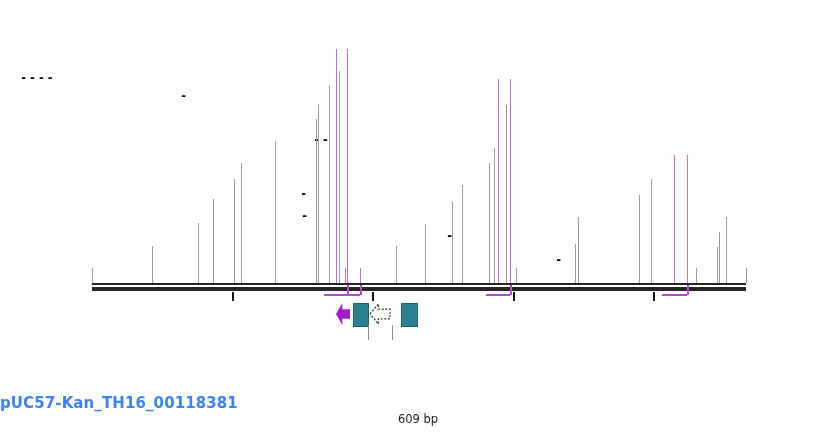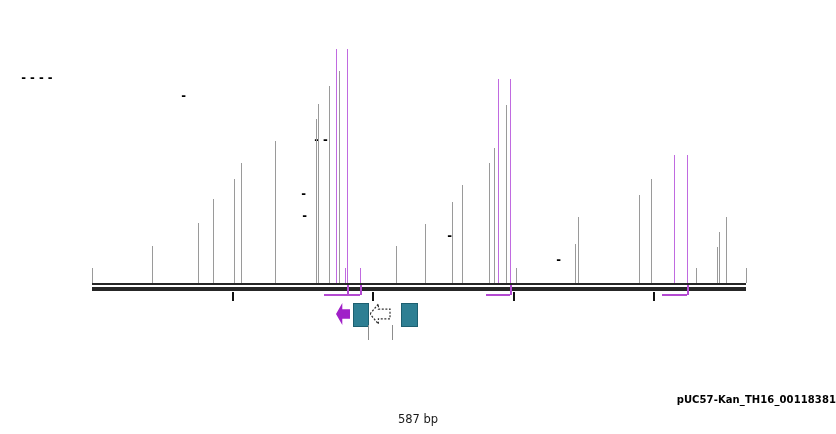--- a/index.html
+++ b/index.html
@@ -62,22 +62,22 @@
   .feat-box{
     background:#2e7f93; border:1px solid #1d5f70;
   }
   .featlabel{
     position:absolute; font-size:11.5px; color:#111; white-space:nowrap;
   }
   .featleader{ position:absolute; width:1px; background:#8d8d8d;}
 
   
   .title{
-    position:absolute; width:100%; text-align:right;
-    font-weight:700; font-size:10px; color:#000000; letter-spacing:0.1px;
+    position:absolute; width:100%; text-align:left;
+    font-weight:700; font-size:15px; color:#3b82f6; letter-spacing:0.1px;
   }
   .subtitle{
     position:absolute; width:100%; text-align:center;
     font-size:11.5px; color:#1a1a1a;
   }
 </style>
 </head>
 <body>
 
 <div id="map">
@@ -186,14 +186,14 @@
       <div class="feat feat-box" style="left: 401.125px; top: 303px; width: 14.7203px; height: 22px; background: rgb(46, 127, 147);"></div>
       <div class="featlabel" style="left: 292px; top: 330px;"></div>
       <div class="featlabel" style="left: 280px; top: 346px;"></div>
       <div class="featlabel" style="left: 378px; top: 346px;"></div>
       <div class="featlabel" style="left: 397px; top: 330px;"></div>
       <div class="featleader" style="left: 368px; top: 325px; height: 15px;"></div>
       <div class="featleader" style="left: 392px; top: 325px; height: 15px;"></div>
     </div>
 
   <div class="title" style="left:0;top:394px;">pUC57-Kan_TH16_00118381</div>
-  <div class="subtitle" style="left:0;top:412px;">587 bp</div>
+  <div class="subtitle" style="left:0;top:412px;">609 bp</div>
 </div>
 
 </body></html>

